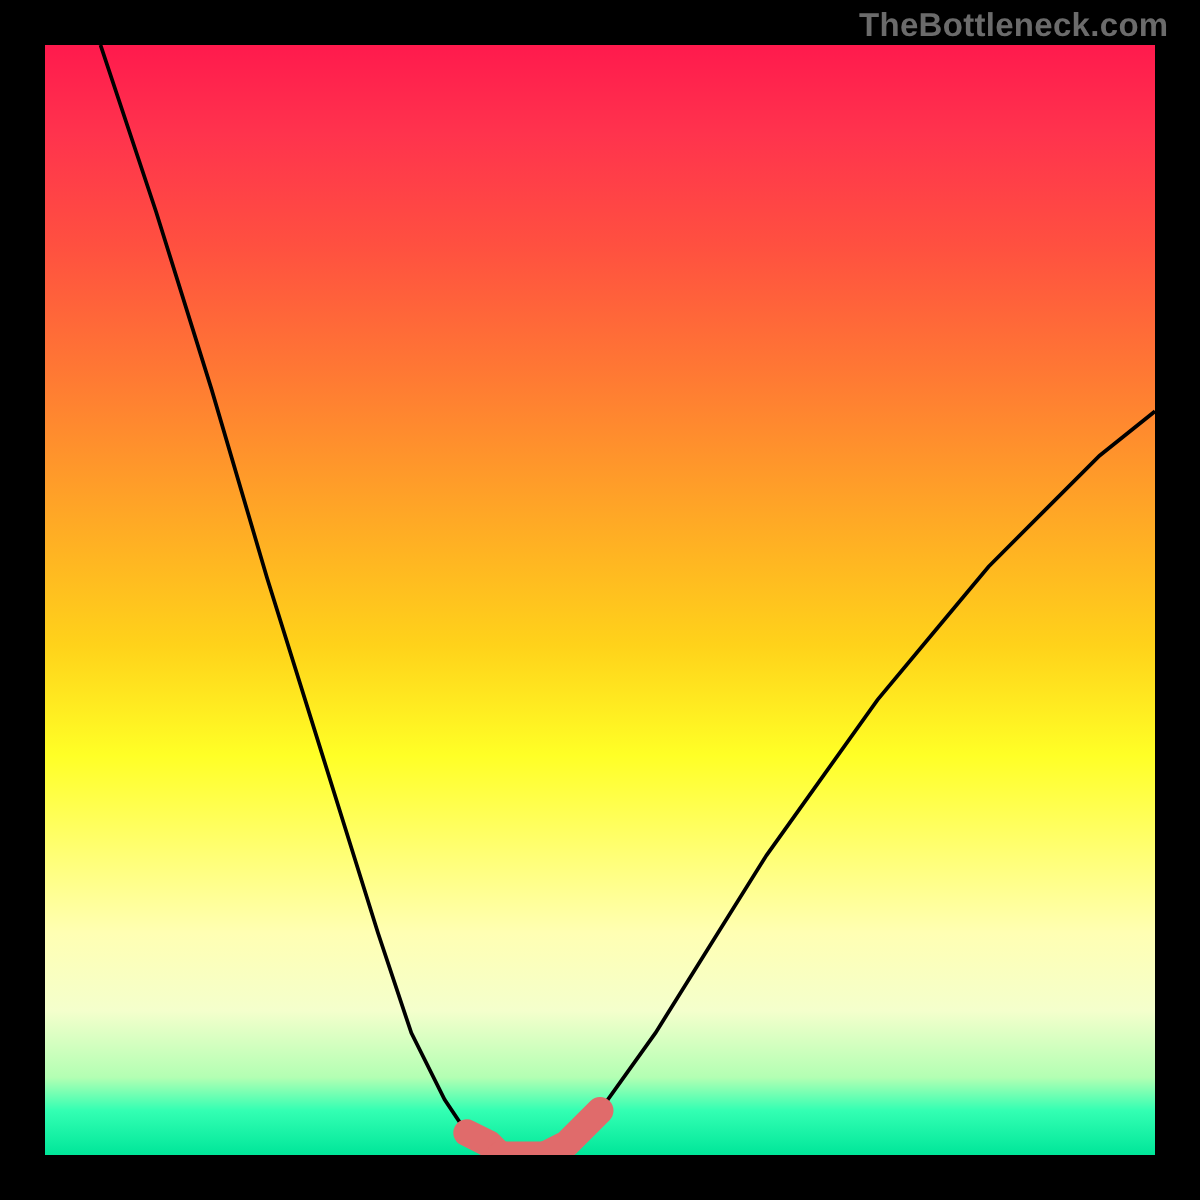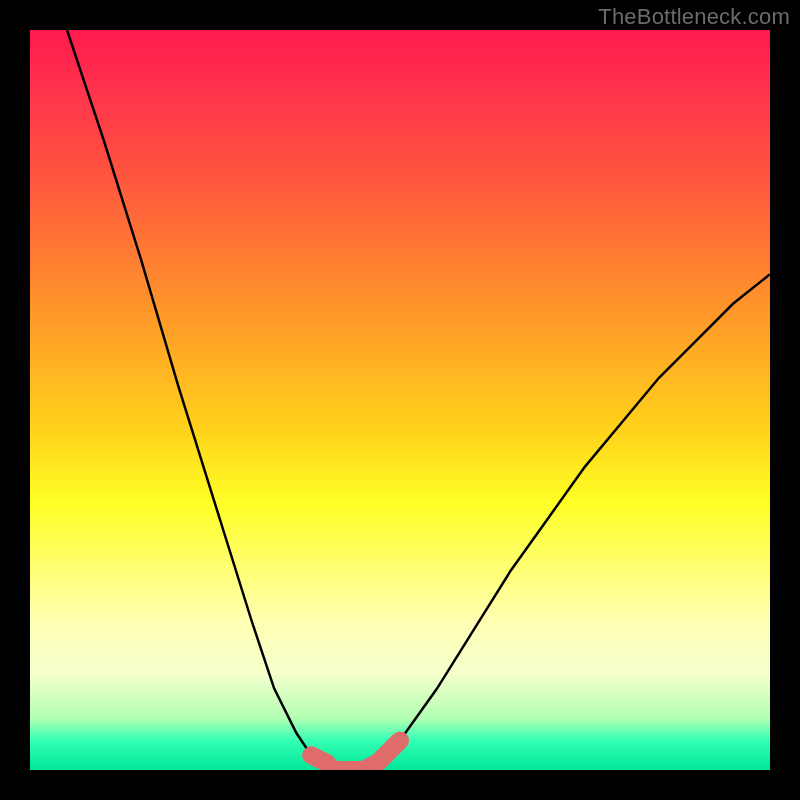--- a/index.html
+++ b/index.html
@@ -44,24 +44,24 @@
   svg.curves {
     position: absolute;
     left: 0;
     top: 0;
     width: 740px;
     height: 740px;
   }
   .watermark {
     position: absolute;
     top: 4px;
-    right: 10px;
+    right: 21px;
     color: #6b6b6b;
     font-size: 22px;
-    font-weight: 400;
+    font-weight: 700;
     letter-spacing: 0.2px;
   }
 </style>
 </head>
 <body>
 
 <div class="frame">
   <div class="plot-area">
     <svg class="curves" viewBox="0 0 740 740" preserveAspectRatio="none">
       <g>

